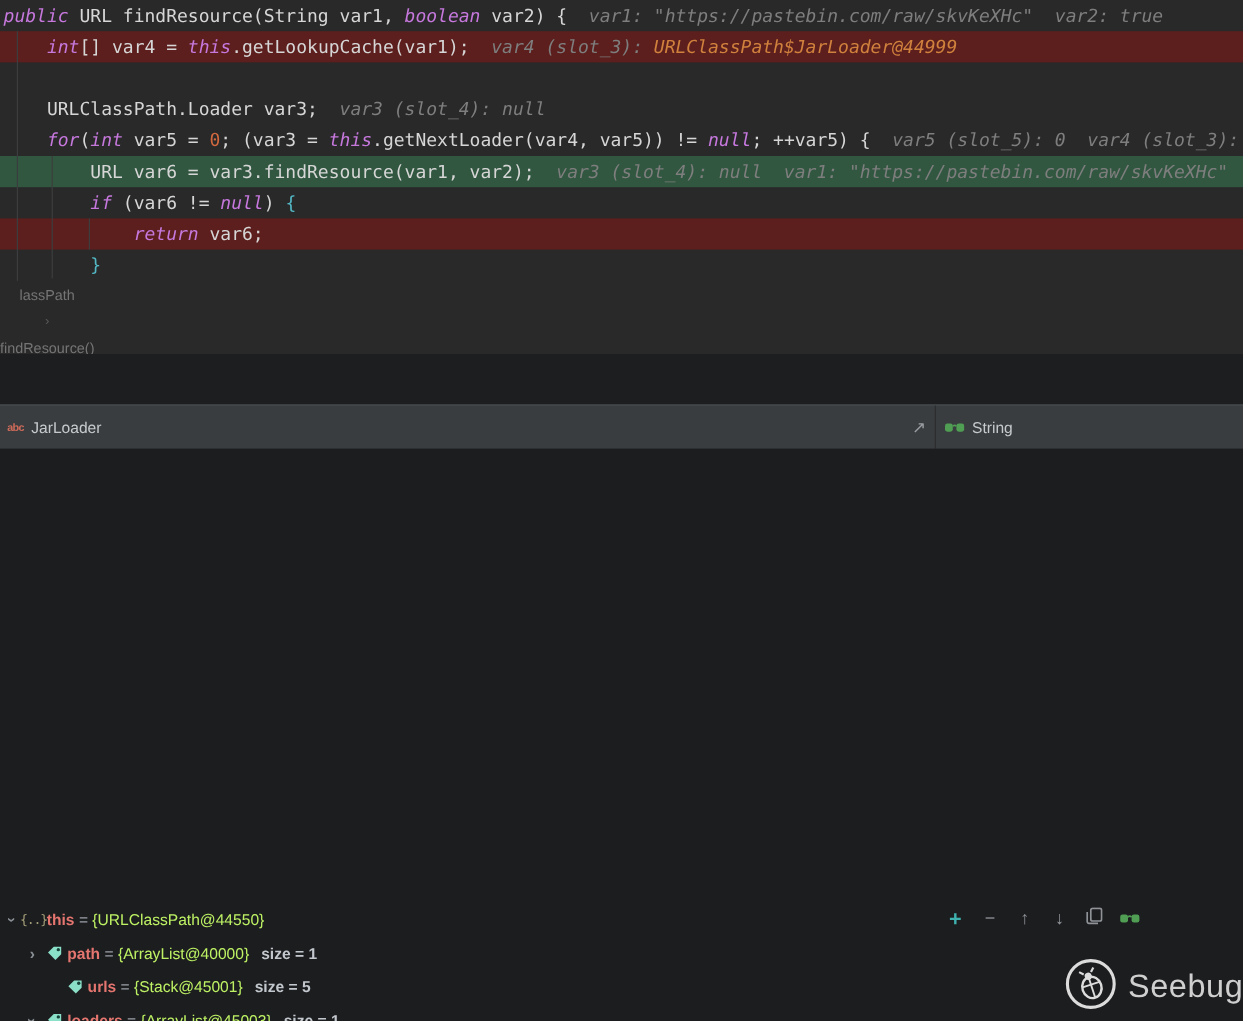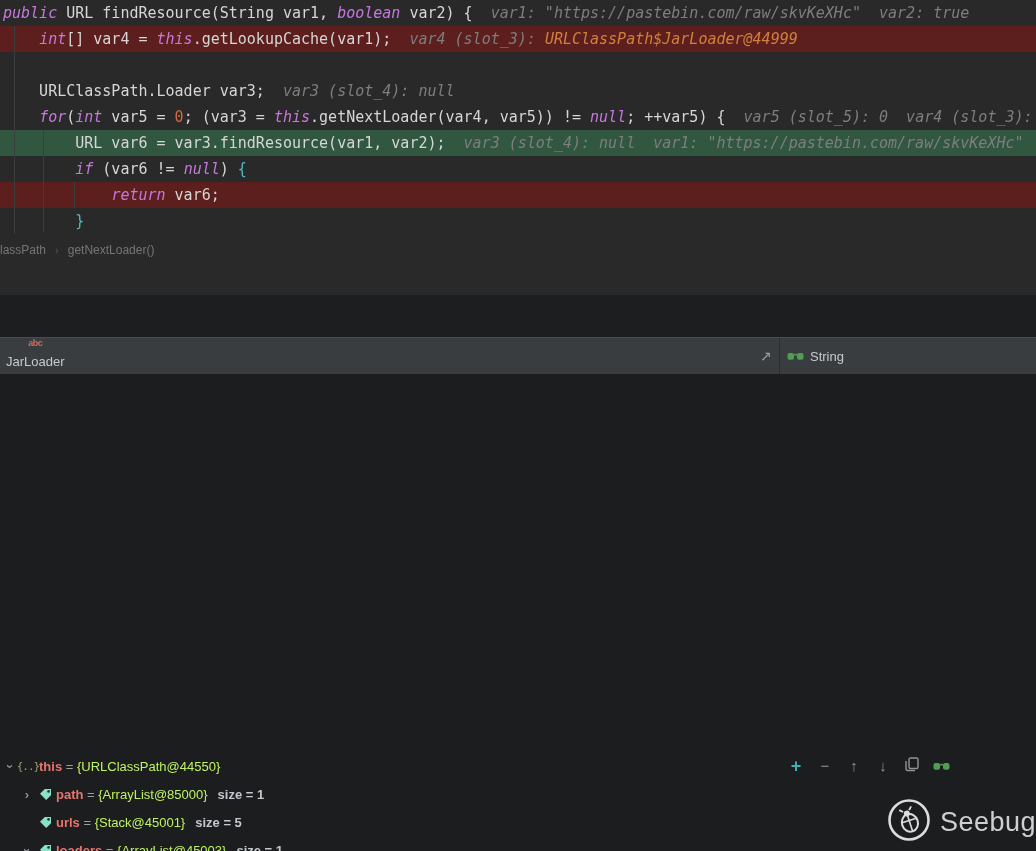--- a/index.html
+++ b/index.html
@@ -15,30 +15,30 @@
   .hl-green{background:#315740;}
   .tok-kw{color:#c678dd;font-style:italic;}
   .tok-pl{color:#d6d6d6;}
   .tok-num{color:#d2693f;}
   .tok-brace{color:#53b8c4;}
   .tok-hint{color:#7e7e7e;font-style:italic;}
   .tok-hintval{color:#d0813d;font-style:italic;}
   .iguide{position:absolute;width:1px;background:#3c3d3e;}
 
   .breadcrumb{position:absolute;top:239px;left:0;height:22px;display:flex;align-items:center;
-              gap:9px;font-size:12px;color:#757575;padding-left:0;}
+              gap:9px;font-size:12px;color:#757575;padding-left:0;flex-direction:column;}
   .bc-sep{color:#5a5a5a;font-size:11px;}
   .bc-item{color:#757575;}
 
   .gap-band{position:absolute;top:295px;left:0;width:1036px;height:42px;background:#1d1e20;}
 
   
   .panel-header{position:absolute;top:337px;left:0;width:1036px;height:37px;background:#3a3d3f;
                 border-top:1px solid #4a4d4f;box-sizing:border-box;font-size:13px;color:#c6cacd;}
-  .hdr-left{position:absolute;left:6px;top:0;height:100%;display:flex;align-items:center;gap:6px;flex-direction:column;}
+  .hdr-left{position:absolute;left:6px;top:0;height:100%;display:flex;align-items:center;gap:6px;}
   .abc-ic{color:#cd6a5a;font-size:9px;font-weight:bold;letter-spacing:-0.5px;}
   .hdr-expand{position:absolute;left:760px;top:0;height:100%;display:flex;align-items:center;
               color:#9a9ea3;font-size:14px;cursor:default;}
   .hdr-sep{position:absolute;left:779px;top:0;width:1px;height:100%;background:#2c2d2f;}
   .hdr-watches{position:absolute;left:787px;top:0;height:100%;display:flex;align-items:center;gap:6px;}
 
   
   .tree{position:absolute;top:374px;left:0;width:1036px;height:477px;background:#1c1d1f;overflow:hidden;}
   .toolbar{position:absolute;top:381px;left:787px;height:22px;display:flex;gap:11px;align-items:center;}
   .tb{color:#8f9398;font-size:15px;width:18px;text-align:center;line-height:18px;}
@@ -62,21 +62,21 @@
 <body>
 
 <div class="editor">
   <div id="code"><div class="cline"><span class="tok-kw">public</span><span class="tok-pl"> URL findResource(String var1, </span><span class="tok-kw">boolean</span><span class="tok-pl"> var2) { </span><span class="tok-hint"> var1: "https://pastebin.com/raw/skvKeXHc"  var2: true</span></div><div class="cline hl-red"><span class="tok-pl">    </span><span class="tok-kw">int</span><span class="tok-pl">[] var4 = </span><span class="tok-kw">this</span><span class="tok-pl">.getLookupCache(var1); </span><span class="tok-hint"> var4 (slot_3): </span><span class="tok-hintval">URLClassPath$JarLoader@44999</span></div><div class="cline"></div><div class="cline"><span class="tok-pl">    URLClassPath.Loader var3; </span><span class="tok-hint"> var3 (slot_4): null</span></div><div class="cline"><span class="tok-pl">    </span><span class="tok-kw">for</span><span class="tok-pl">(</span><span class="tok-kw">int</span><span class="tok-pl"> var5 = </span><span class="tok-num">0</span><span class="tok-pl">; (var3 = </span><span class="tok-kw">this</span><span class="tok-pl">.getNextLoader(var4, var5)) != </span><span class="tok-kw">null</span><span class="tok-pl">; ++var5) { </span><span class="tok-hint"> var5 (slot_5): 0  var4 (slot_3):</span></div><div class="cline hl-green"><span class="tok-pl">        URL var6 = var3.findResource(var1, var2); </span><span class="tok-hint"> var3 (slot_4): null  var1: "https://pastebin.com/raw/skvKeXHc"</span></div><div class="cline"><span class="tok-pl">        </span><span class="tok-kw">if</span><span class="tok-pl"> (var6 != </span><span class="tok-kw">null</span><span class="tok-pl">) </span><span class="tok-brace">{</span></div><div class="cline hl-red"><span class="tok-pl">            </span><span class="tok-kw">return</span><span class="tok-pl"> var6;</span></div><div class="cline"><span class="tok-pl">        </span><span class="tok-brace">}</span></div></div>
   <div class="iguide" style="left:14px;top:26px;height:208px;"></div>
   <div class="iguide" style="left:43px;top:130px;height:102px;"></div>
   <div class="iguide" style="left:74px;top:182px;height:26px;"></div>
   <div class="breadcrumb">
     <span class="bc-item">lassPath</span>
     <span class="bc-sep">›</span>
-    <span class="bc-item">getNextLoader()</span>
+    <span class="bc-item">findResource()</span>
   </div>
 </div>
 
 <div class="gap-band"></div>
 
 <div class="panel-header">
   <div class="hdr-left">
     <span class="abc-ic">abc</span>
     <span>JarLoader</span>
   </div>
@@ -121,24 +121,24 @@
       <div class="vrow" style="padding-left: 20px;">
         <span class="chev">›</span>
         <span class="icon-cell">
           <svg width="15" height="15" viewBox="0 0 15 15">
             <path d="M2 6.8 L6.8 2 L13 2 L13 8.2 L8.2 13 Z" fill="#8be0c8"></path>
             <circle cx="10.6" cy="4.4" r="1.4" fill="#17443a"></circle>
           </svg>
         </span>
         <span class="nm-field">path</span>
         <span class="eq"> = </span>
-        <span class="val">{ArrayList@85000}</span>
+        <span class="val">{ArrayList@40000}</span>
         <span class="size">size = 1</span>
       </div>
-      <div class="vrow" style="padding-left: 20px;">
+      <div class="vrow" style="padding-left: 37px;">
         <span class="chev"></span>
         <span class="icon-cell">
           <svg width="15" height="15" viewBox="0 0 15 15">
             <path d="M2 6.8 L6.8 2 L13 2 L13 8.2 L8.2 13 Z" fill="#8be0c8"></path>
             <circle cx="10.6" cy="4.4" r="1.4" fill="#17443a"></circle>
           </svg>
         </span>
         <span class="nm-field">urls</span>
         <span class="eq"> = </span>
         <span class="val">{Stack@45001}</span>

